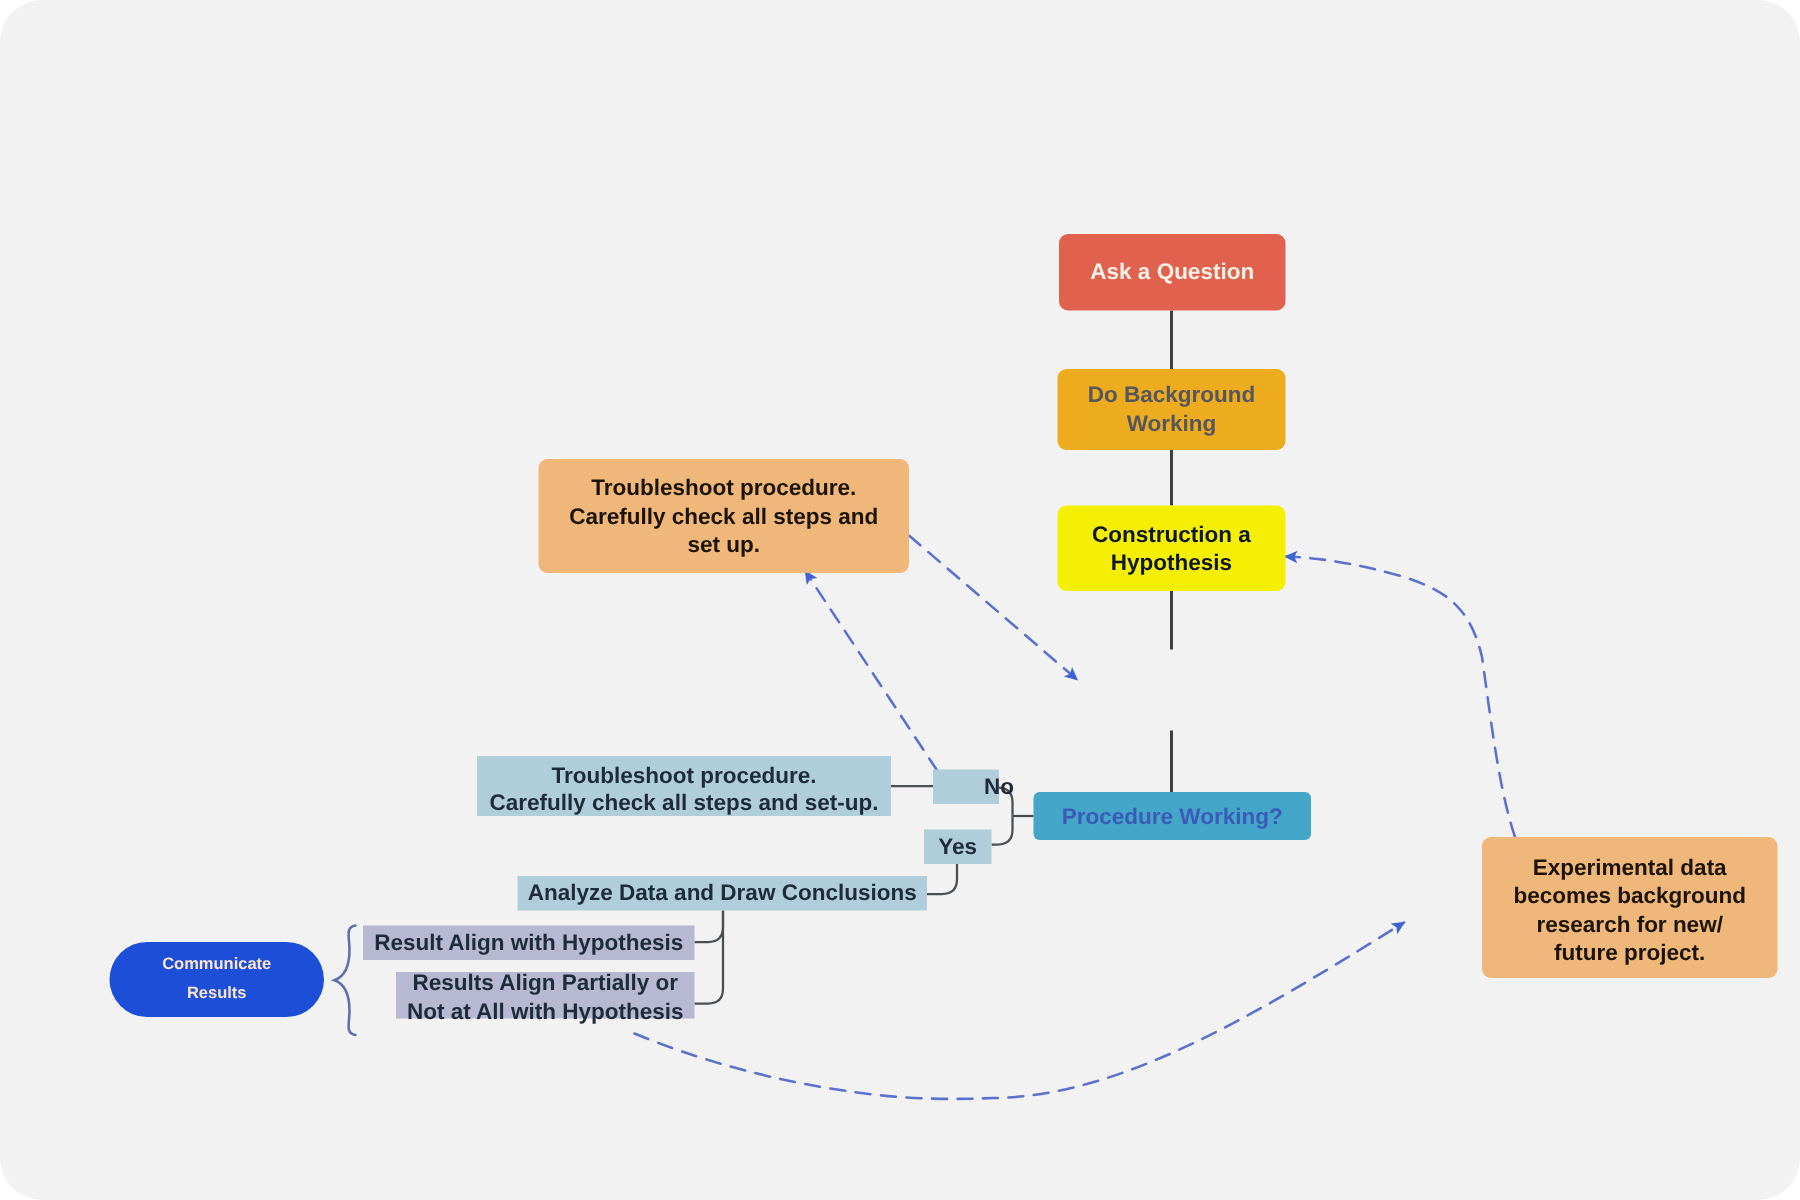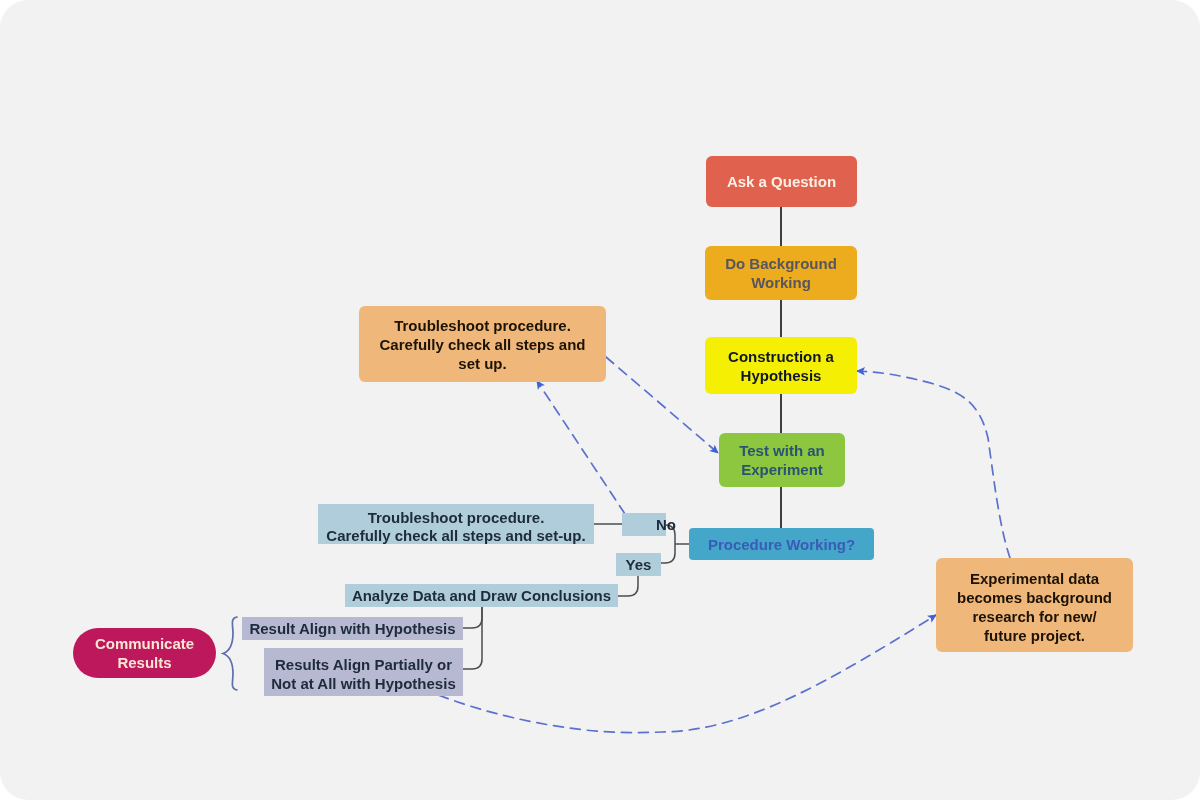--- a/index.html
+++ b/index.html
@@ -28,25 +28,25 @@
   .n-yes{left:616px;top:553px;width:45px;height:23px;background:#b0cddb;
          color:#1d2b3a;font-size:15px;}
   .n-tso{left:359px;top:306px;width:247px;height:76px;background:#efb87a;
          border-radius:6px;color:#1c1205;font-size:15px;line-height:19px;}
   .n-tsb{left:318px;top:504px;width:276px;height:40px;background:#b0cddb;
          color:#1d2b3a;font-size:15px;line-height:18px;padding-top:5px;}
   .n-ana{left:345px;top:584px;width:273px;height:23px;background:#b0cddb;
          color:#1d2b3a;font-size:15px;}
   .n-ra{left:242px;top:617px;width:221px;height:23px;background:#b7b8d2;
         color:#1d2b3a;font-size:15px;}
-  .n-rap{left:264px;top:648px;width:199px;height:48px;background:#b7b8d2;
+  .n-rap{left:264px;top:648px;width:199px;height:31px;background:#b7b8d2;
          color:#1d2b3a;font-size:15px;line-height:19px;padding-top:3px;}
-  .n-com{left:73px;top:628px;width:143px;height:50px;background:#be185d;
-         border-radius:25px;color:#fbe6d4;font-size:15px;line-height:19px;}
-  .n-exp{left:936px;top:558px;width:197px;height:94px;background:#efb87a;
+  .n-com{left:73px;top:628px;width:143px;height:50px;background:#1d4ed8;
+         border-radius:25px;color:#fbe6d4;font-size:11px;line-height:19px;}
+  .n-exp{left:988px;top:558px;width:197px;height:94px;background:#efb87a;
          border-radius:6px;color:#1c1205;font-size:15px;line-height:19px;padding-top:4px;}
 </style>
 </head>
 <body>
 
 <div id="canvas">
 
 <svg class="links" viewBox="0 0 1200 800">
   <defs>
     <marker id="ah" viewBox="0 0 10 10" refX="9" refY="5" markerWidth="5.5" markerHeight="5.5" orient="auto-start-reverse">
@@ -81,22 +81,20 @@
     <path d="M1010,558 C999,525 994,480 988,438 C980,404 963,393 934,384 C905,376 882,372 857,371" marker-end="url(#ah)"></path>
     <path d="M423,689 C462,705 515,722 585,730 C612,733 640,733 662,732 C745,731 830,681 936,615" marker-end="url(#ah)"></path>
   </g>
 </svg>
 
 <div class="node n-ask">Ask a Question</div>
 <div class="node n-bg">Do Background
 Working</div>
 <div class="node n-hyp">Construction a
 Hypothesis</div>
-<div class="node n-test">Test with an
-Experiment</div>
 <div class="node n-proc">Procedure Working?</div>
 <div class="node n-no">No</div>
 <div class="node n-yes">Yes</div>
 <div class="node n-tso">Troubleshoot procedure.
 Carefully check all steps and
 set up.</div>
 <div class="node n-tsb">Troubleshoot procedure.
 Carefully check all steps and set-up.</div>
 <div class="node n-ana">Analyze Data and Draw Conclusions</div>
 <div class="node n-ra">Result Align with Hypothesis</div>

